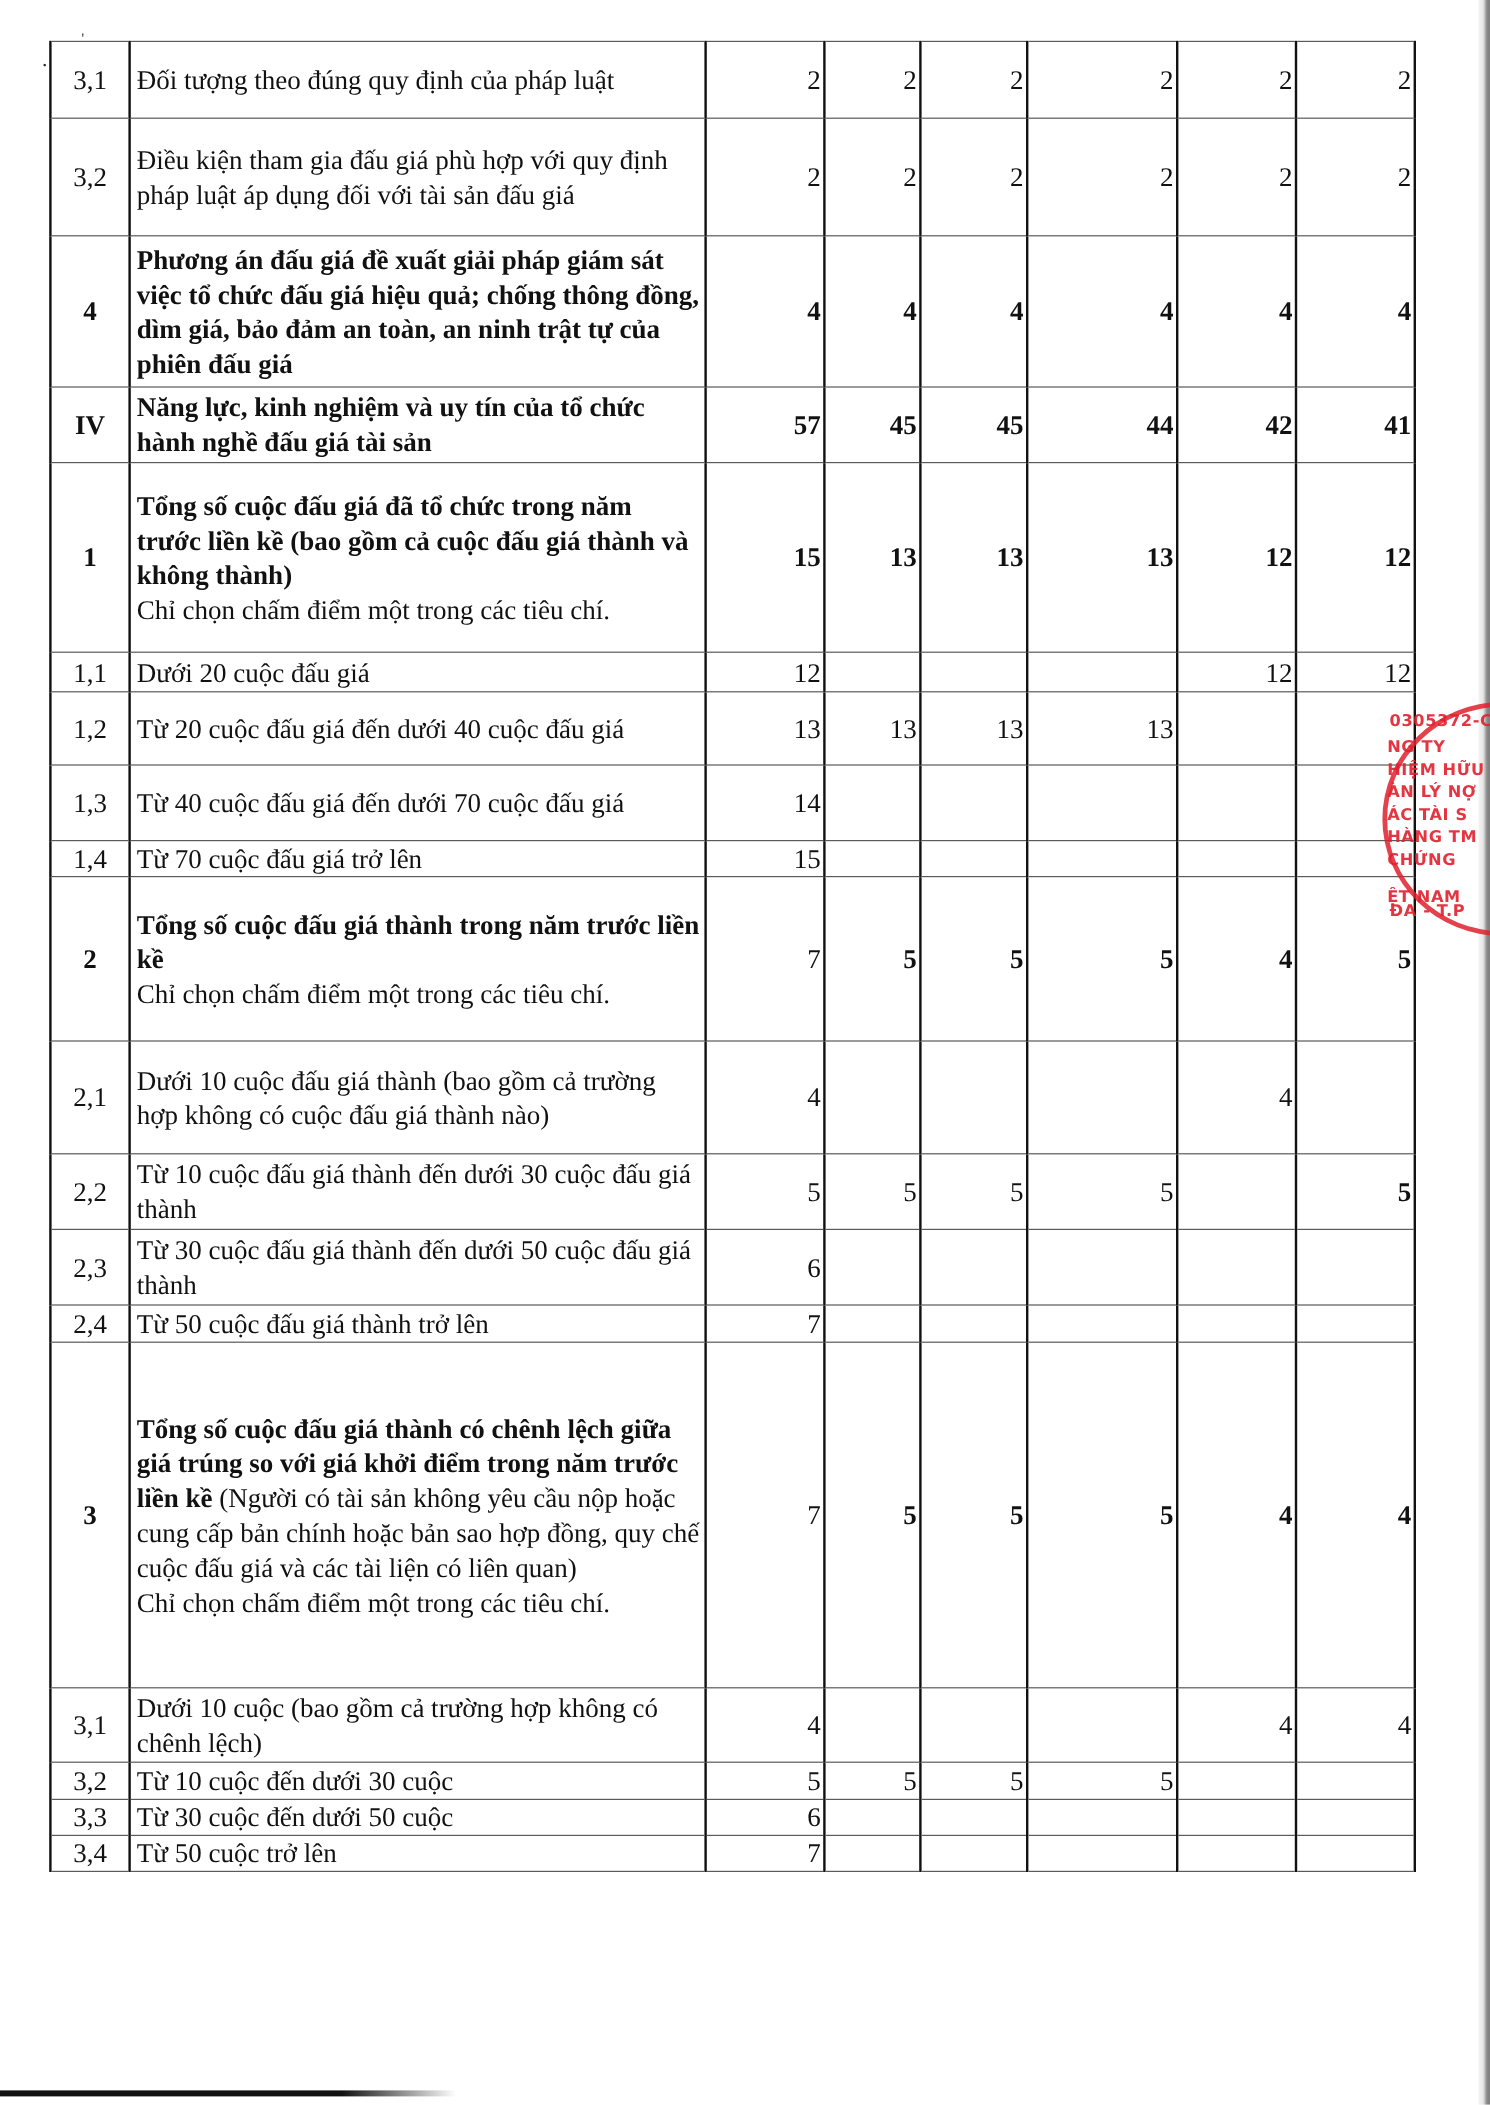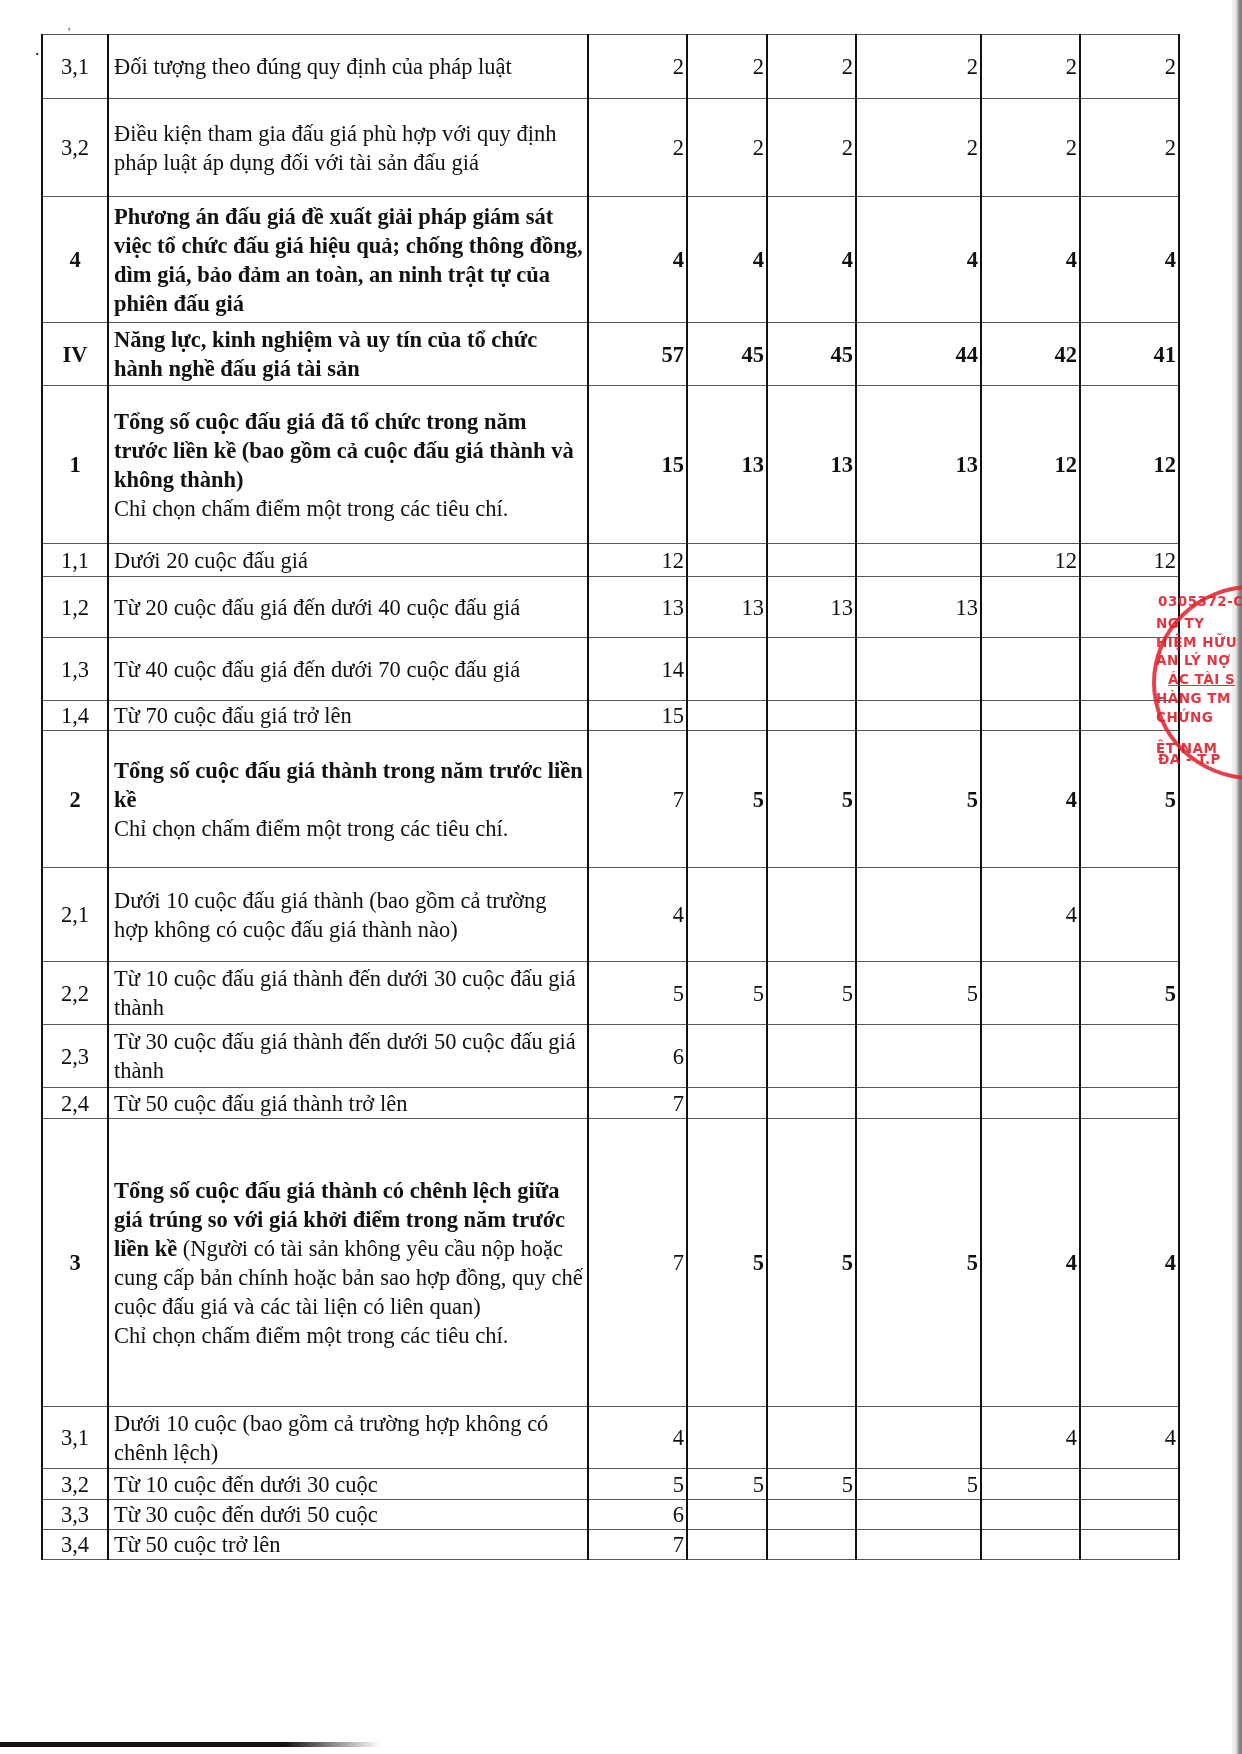--- a/index.html
+++ b/index.html
@@ -253,19 +253,19 @@
     </tbody>
 </table>
 
 <div class="stamp">
   <div class="ring"></div>
   <div id="stamp-lines">
       <div class="line" style="top: 8px; left: 6px;">0305372-C</div>
       <div class="line" style="top: 30px; left: 4px;">NG TY</div>
       <div class="line" style="top: 49px; left: 4px;">HIỆM HỮU HẠ</div>
       <div class="line" style="top: 67px; left: 4px;">ÀN LÝ NỢ</div>
-      <div class="line" style="top: 86px; left: 16px; text-decoration: underline;">ÁC TÀI S</div>
+      <div class="line" style="top: 86px; left: 4px;">ÁC TÀI S</div>
       <div class="line" style="top: 105px; left: 4px;">HÀNG TM</div>
       <div class="line" style="top: 124px; left: 4px;">CHỨNG</div>
       <div class="line" style="top: 143px; left: 4px; margin-top: 12px;">ỆT NAM</div>
       <div class="line" style="top: 166px; left: 6px;">ĐA - T.P</div>
     </div>
 </div>
 
 </body></html>

